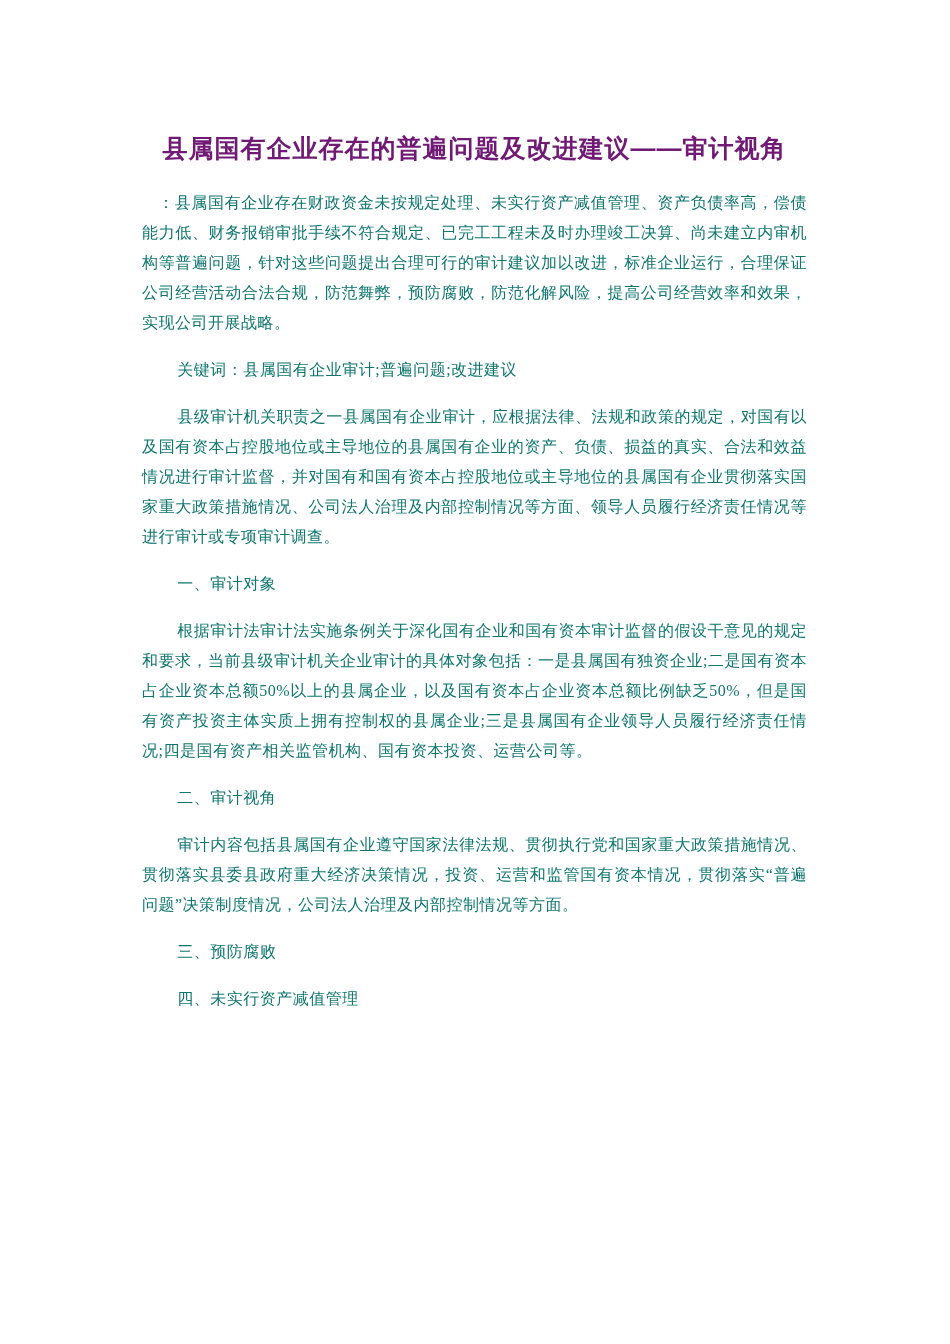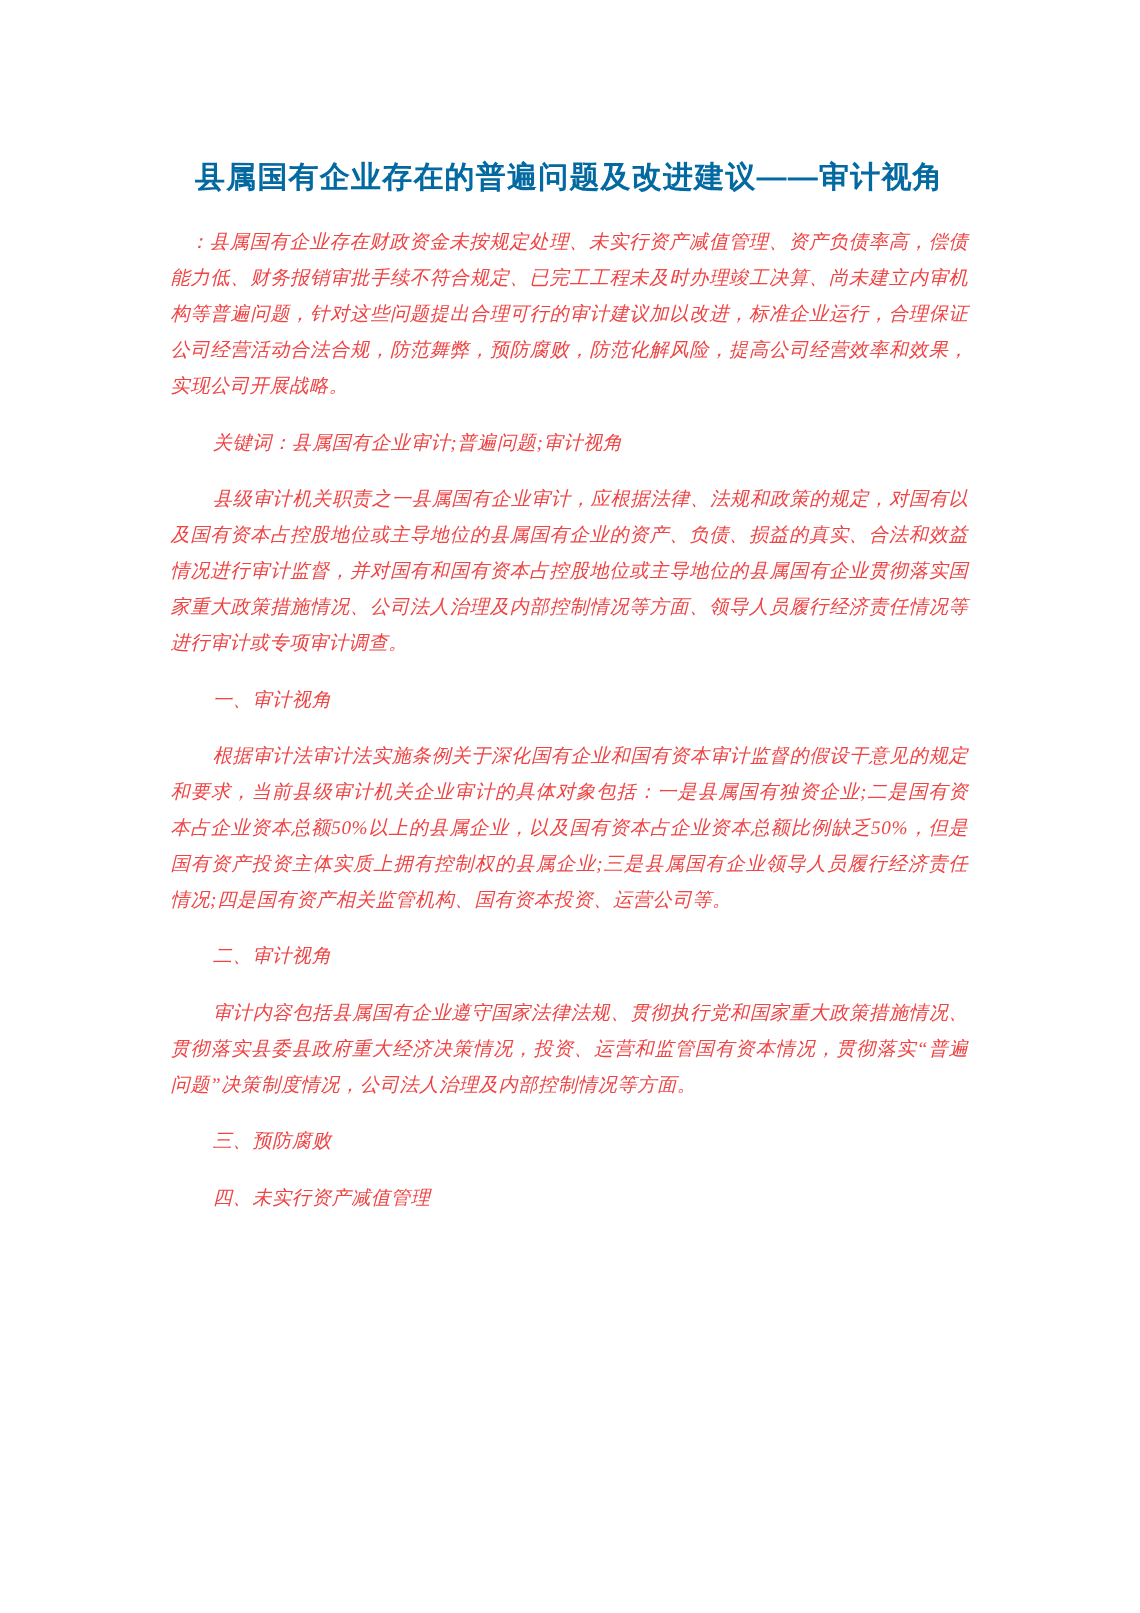--- a/index.html
+++ b/index.html
@@ -22,55 +22,54 @@
     width: 665px;
   }
   .doc-title {
     margin: 0 0 22px 0;
     font-family: "Liberation Sans", "DejaVu Sans", sans-serif;
     font-weight: bold;
     font-size: 25px;
     line-height: 36px;
     letter-spacing: 1px;
     text-align: center;
-    color: #0369a1;
+    color: #701a75;
   }
   .para, .sec-heading {
     margin: 0 0 17px 0;
     font-size: 16px;
     line-height: 30px;
-    color: #ef4444;
+    color: #0f766e;
     text-align: justify;
     text-justify: inter-ideograph;
     letter-spacing: 0.5px;
-    font-style: italic;
   }
   .para { text-indent: 2.2em; }
   .para.abstract { text-indent: 1em; }
   .sec-heading {
     text-indent: 2.2em;
     font-weight: normal;
     text-align: left;
   }
 </style>
 </head>
 <body>
 
 <div class="page">
   <div class="content">
 
     <h1 class="doc-title">县属国有企业存在的普遍问题及改进建议——审计视角</h1>
 
     <p class="para abstract">：县属国有企业存在财政资金未按规定处理、未实行资产减值管理、资产负债率高，偿债能力低、财务报销审批手续不符合规定、已完工工程未及时办理竣工决算、尚未建立内审机构等普遍问题，针对这些问题提出合理可行的审计建议加以改进，标准企业运行，合理保证公司经营活动合法合规，防范舞弊，预防腐败，防范化解风险，提高公司经营效率和效果，实现公司开展战略。</p>
 
-    <p class="para">关键词：县属国有企业审计;普遍问题;审计视角</p>
+    <p class="para">关键词：县属国有企业审计;普遍问题;改进建议</p>
 
     <p class="para">县级审计机关职责之一县属国有企业审计，应根据法律、法规和政策的规定，对国有以及国有资本占控股地位或主导地位的县属国有企业的资产、负债、损益的真实、合法和效益情况进行审计监督，并对国有和国有资本占控股地位或主导地位的县属国有企业贯彻落实国家重大政策措施情况、公司法人治理及内部控制情况等方面、领导人员履行经济责任情况等进行审计或专项审计调查。</p>
 
-    <h2 class="sec-heading">一、审计视角</h2>
+    <h2 class="sec-heading">一、审计对象</h2>
 
     <p class="para">根据审计法审计法实施条例关于深化国有企业和国有资本审计监督的假设干意见的规定和要求，当前县级审计机关企业审计的具体对象包括：一是县属国有独资企业;二是国有资本占企业资本总额50%以上的县属企业，以及国有资本占企业资本总额比例缺乏50%，但是国有资产投资主体实质上拥有控制权的县属企业;三是县属国有企业领导人员履行经济责任情况;四是国有资产相关监管机构、国有资本投资、运营公司等。</p>
 
     <h2 class="sec-heading">二、审计视角</h2>
 
     <p class="para">审计内容包括县属国有企业遵守国家法律法规、贯彻执行党和国家重大政策措施情况、贯彻落实县委县政府重大经济决策情况，投资、运营和监管国有资本情况，贯彻落实“普遍问题”决策制度情况，公司法人治理及内部控制情况等方面。</p>
 
     <h2 class="sec-heading">三、预防腐败</h2>
 
 

